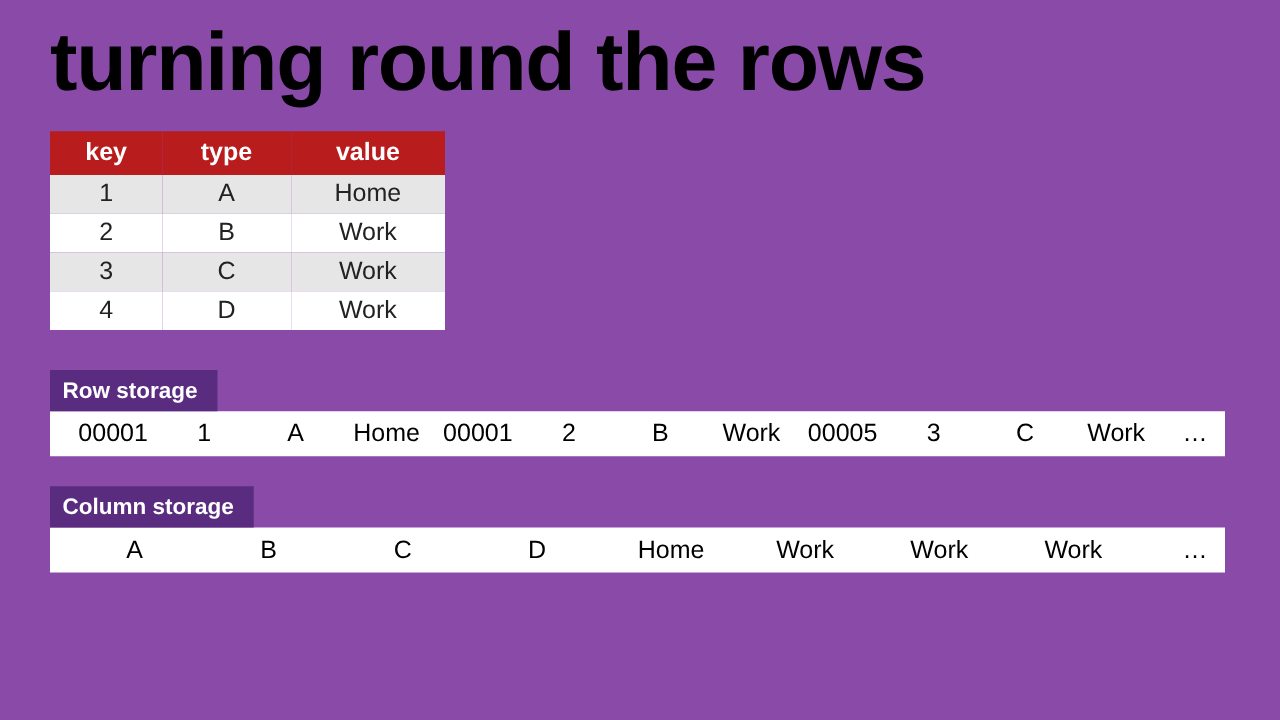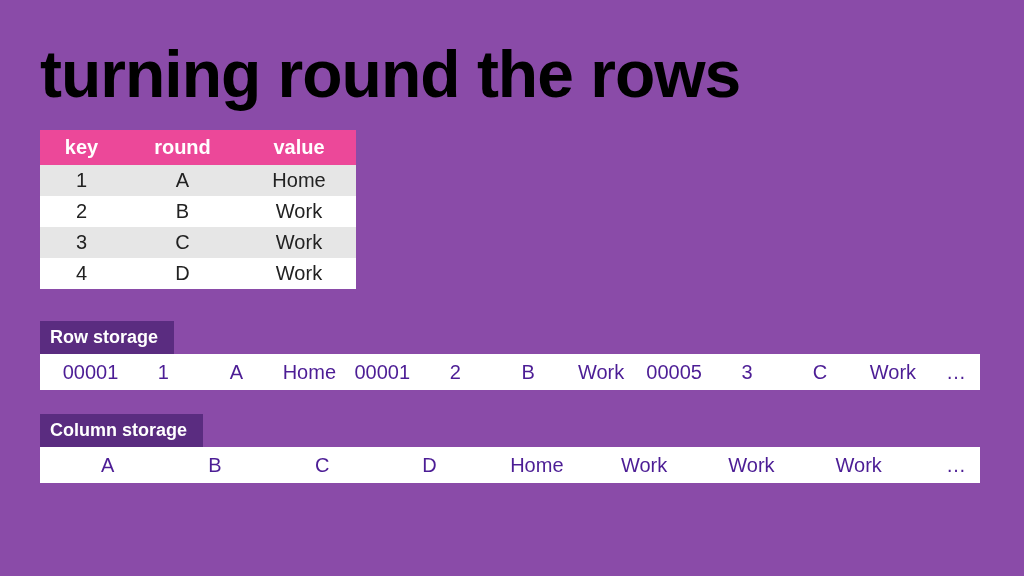--- a/index.html
+++ b/index.html
@@ -9,31 +9,31 @@
     background: #8a4ba8;
     font-family: Helvetica, Arial, sans-serif;
     padding: 0 40px;
     overflow: hidden;
   }
   .title {
     font-size: 66px;
     font-weight: 700;
     color: #000;
     letter-spacing: -1px;
-    padding-top: 36px;
+    padding-top: 11px;
     padding-bottom: 18px;
   }
   .kv-table {
     border-collapse: collapse;
     margin-bottom: 32px;
     width: 316px;
     font-size: 20px;
   }
   .kv-table th {
-    background: #ec4899;
+    background: #b91c1c;
     color: #fff;
     font-weight: 700;
     padding: 6px 10px;
     text-align: center;
   }
   .kv-table td {
     background: #fff;
     color: #222;
     padding: 4px 10px;
     text-align: center;
@@ -45,21 +45,21 @@
     display: inline-block;
     background: #5a2c80;
     color: #fff;
     font-weight: 700;
     font-size: 18px;
     padding: 6px 16px 6px 10px;
     text-align: right;
   }
   .strip {
     background: #fff;
-    color: #4c1d95;
+    color: #000000;
     font-size: 20px;
     display: flex;
     align-items: center;
     height: 36px;
     width: 940px;
     padding: 0 14px;
     margin-bottom: 24px;
   }
   .strip span { flex: 1; text-align: center; }
   .strip span.ellipsis { flex: 0.5; text-align: right; }
@@ -68,21 +68,21 @@
 <body>
 
 
 
 <h1 class="title">turning round the rows</h1>
 
 <table class="kv-table">
   <thead>
     <tr>
       <th>key</th>
-      <th>round</th>
+      <th>type</th>
       <th>value</th>
     </tr>
   </thead>
   <tbody>
     <tr>
       <td>1</td>
       <td>A</td>
       <td>Home</td>
     </tr>
     <tr>

